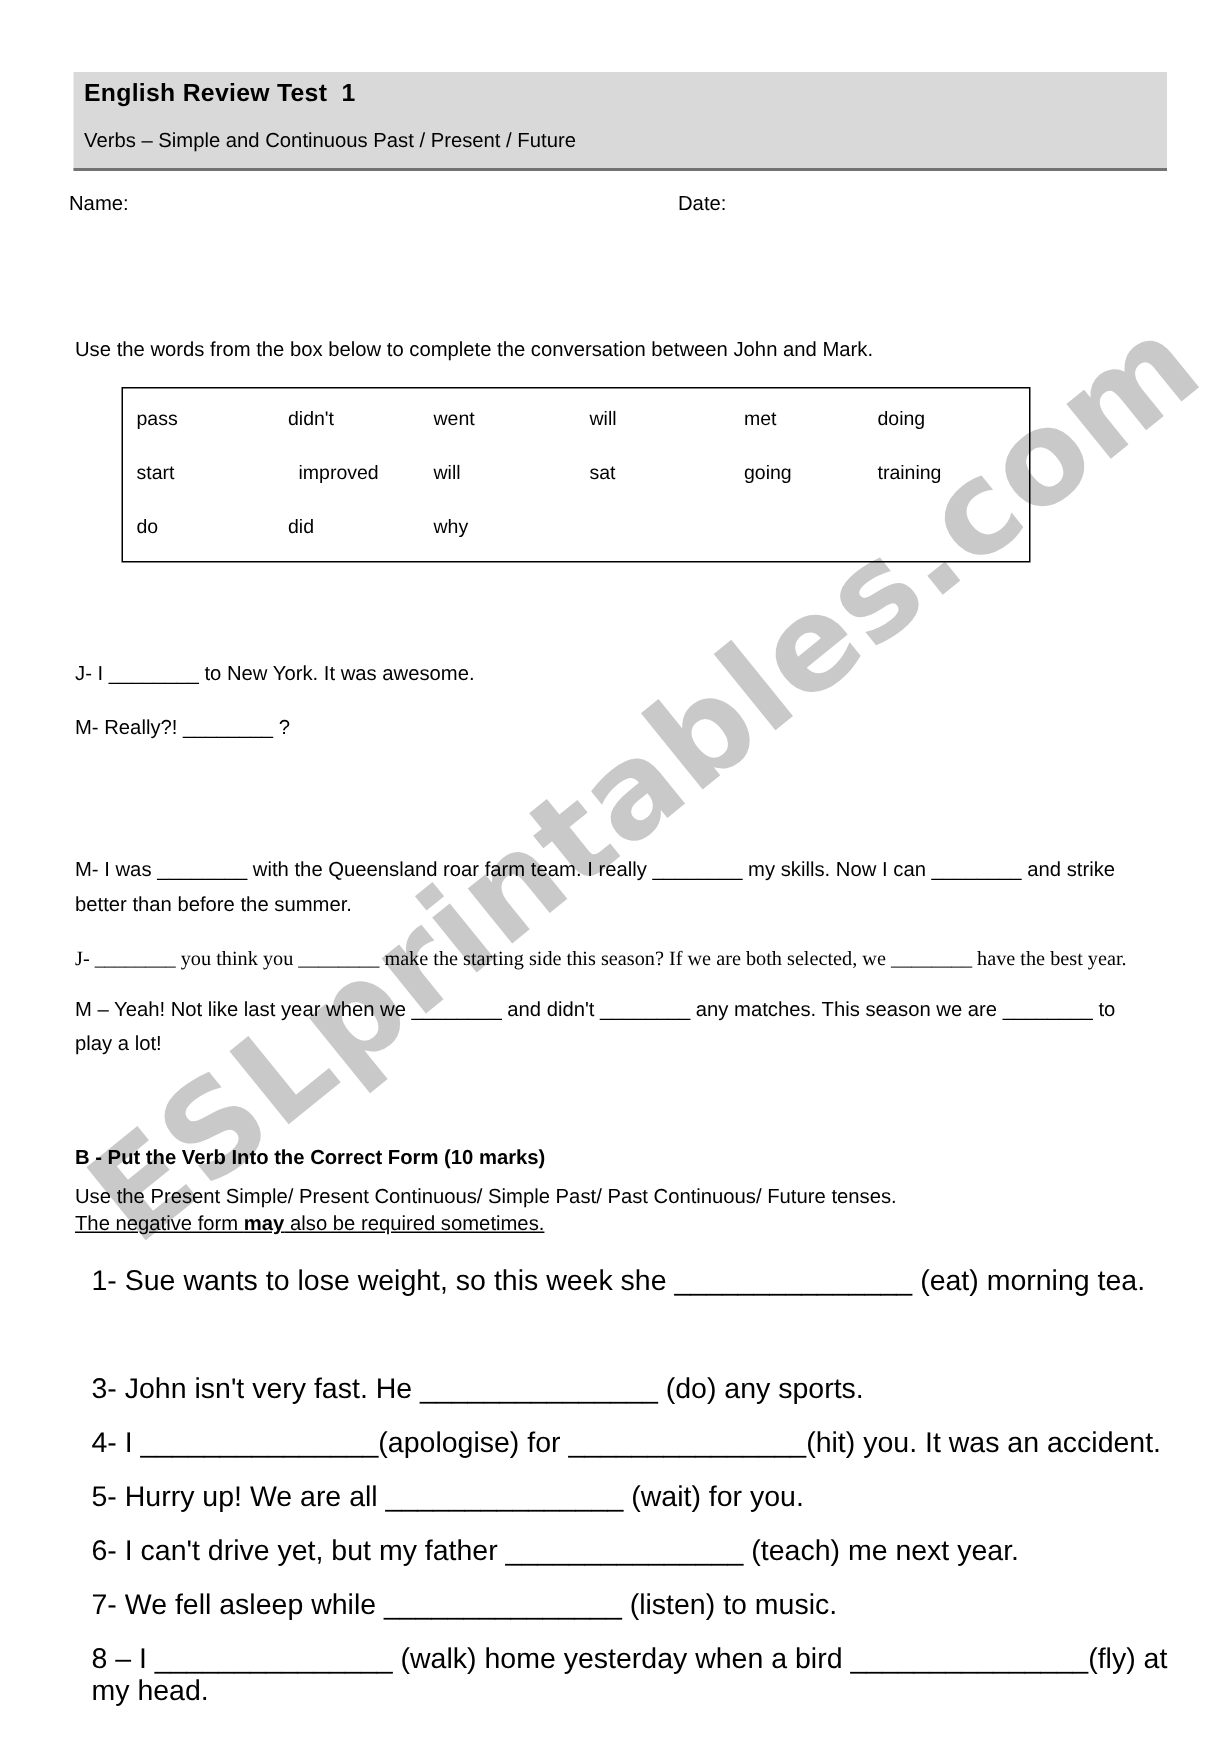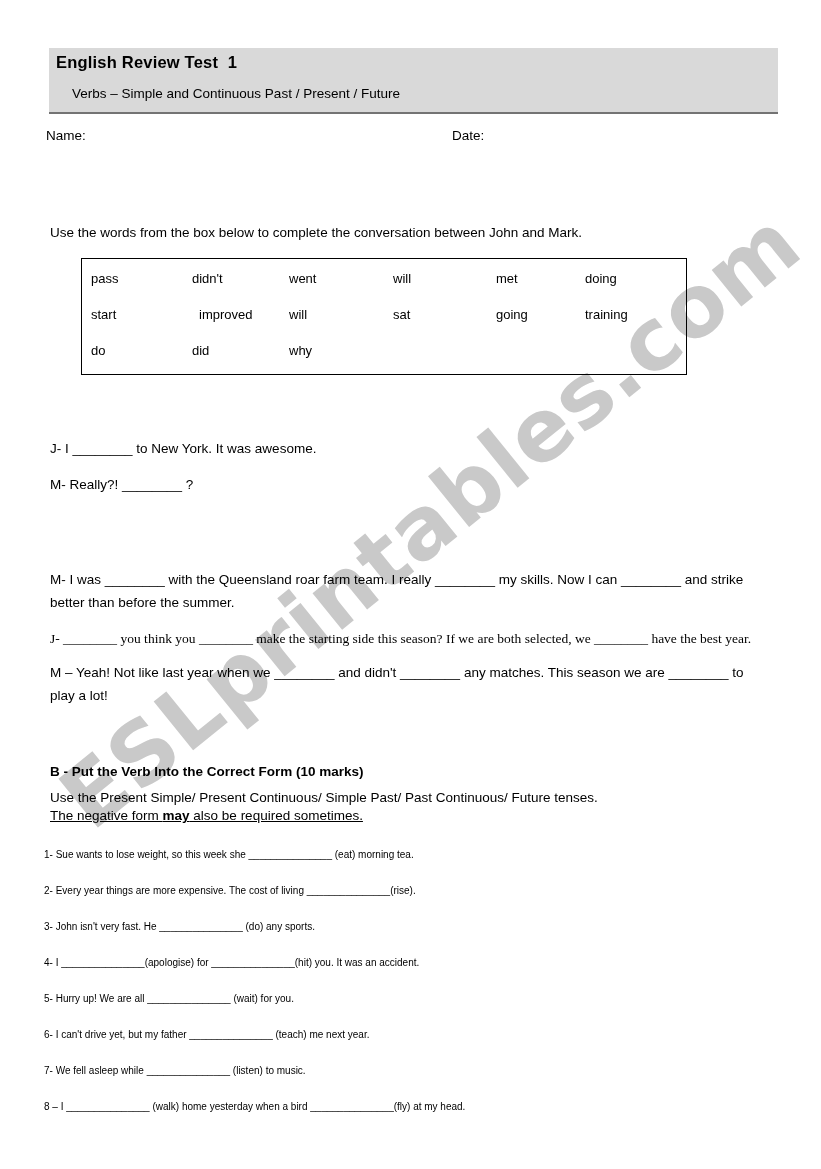--- a/index.html
+++ b/index.html
@@ -65,21 +65,20 @@
     letter-spacing: .2px;
     white-space: pre;
   }
   .title-sub {
     position: absolute;
     left: 7px;
     top: 38px;
     font-size: 13.5px;
     font-weight: 400;
     white-space: pre;
-    margin-left: 16px;
   }
 
   
   .namedate { position: absolute; left: 46px; top: 128px; font-size: 13.5px; }
   .datefield { position: absolute; left: 452px; top: 128px; font-size: 13.5px; }
 
   
   .heading {
     position: absolute;
     font-size: 13.5px;
@@ -119,21 +118,21 @@
 
   
   .conv { position: absolute; left: 50px; width: 722px; font-size: 13.5px; line-height: 23px; }
 
   
   #partB-heading { left: 50px; top: 764px; }
   #partB-line1 { left: 50px; top: 787px; width: 720px; }
   #partB-line2 { left: 50px; top: 805px; width: 720px; }
   .underlined { text-decoration: underline; }
 
-  .ex { position: absolute; left: 44px; width: 730px; font-size: 10px; line-height: 21px; }
+  .ex { position: absolute; left: 61px; width: 730px; font-size: 19px; line-height: 21px; }
 </style>
 </head>
 <body>
 
 <div id="page">
 
   <div class="watermark">ESLprintables.com</div>
 
   <div class="content">
 
@@ -175,21 +174,20 @@
     <div class="conv" style="top:473px;">M- Really?! ________ ?</div>
     <div class="conv" style="top:568px;">M- I was ________ with the Queensland roar farm team.  I really ________ my skills.  Now I can ________ and strike better than before the summer.</div>
     <div class="conv" style="top:627px;font-family:Liberation Serif, serif;">J- ________ you think you ________ make the starting side this season? If we are both selected, we ________ have the best year.</div>
     <div class="conv" style="top:661px;">M – Yeah!  Not like last year when we ________ and didn't ________ any matches.  This season we are ________ to play a lot!</div>
 
     <div class="heading" id="partB-heading">B - Put the Verb Into the Correct Form (10 marks)</div>
     <div class="para" id="partB-line1">Use the Present Simple/ Present Continuous/ Simple Past/ Past Continuous/ Future tenses.</div>
     <div class="para underlined" id="partB-line2"><span>The negative form </span><b>may</b><span> also be required sometimes.</span></div>
 
     <div class="ex" style="top:844px;">1- Sue wants to lose weight, so this week she _______________ (eat) morning tea.</div>
-    <div class="ex" style="top:880px;">2- Every year things are more expensive. The cost of living _______________(rise).</div>
     <div class="ex" style="top:916px;">3- John isn't very fast.  He _______________ (do) any sports.</div>
     <div class="ex" style="top:952px;">4- I _______________(apologise) for _______________(hit) you. It was an accident.</div>
     <div class="ex" style="top:988px;">5- Hurry up! We are all _______________ (wait) for you.</div>
     <div class="ex" style="top:1024px;">6- I can't drive yet, but my father _______________ (teach) me next year.</div>
     <div class="ex" style="top:1060px;">7- We fell asleep while _______________ (listen) to music.</div>
     <div class="ex" style="top:1096px;">8 – I _______________ (walk) home yesterday when a bird _______________(fly) at my head.</div>
 
   </div>
 </div>
 

